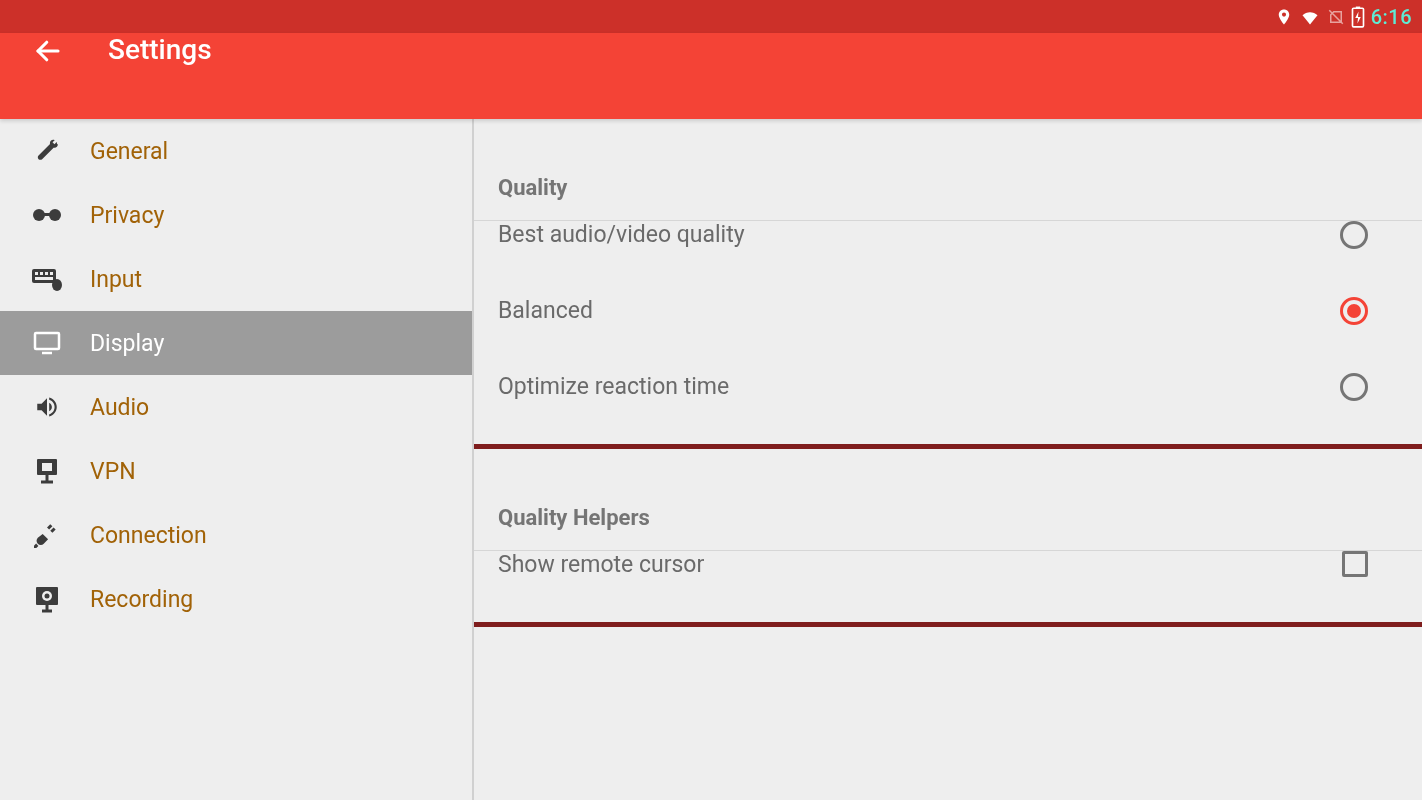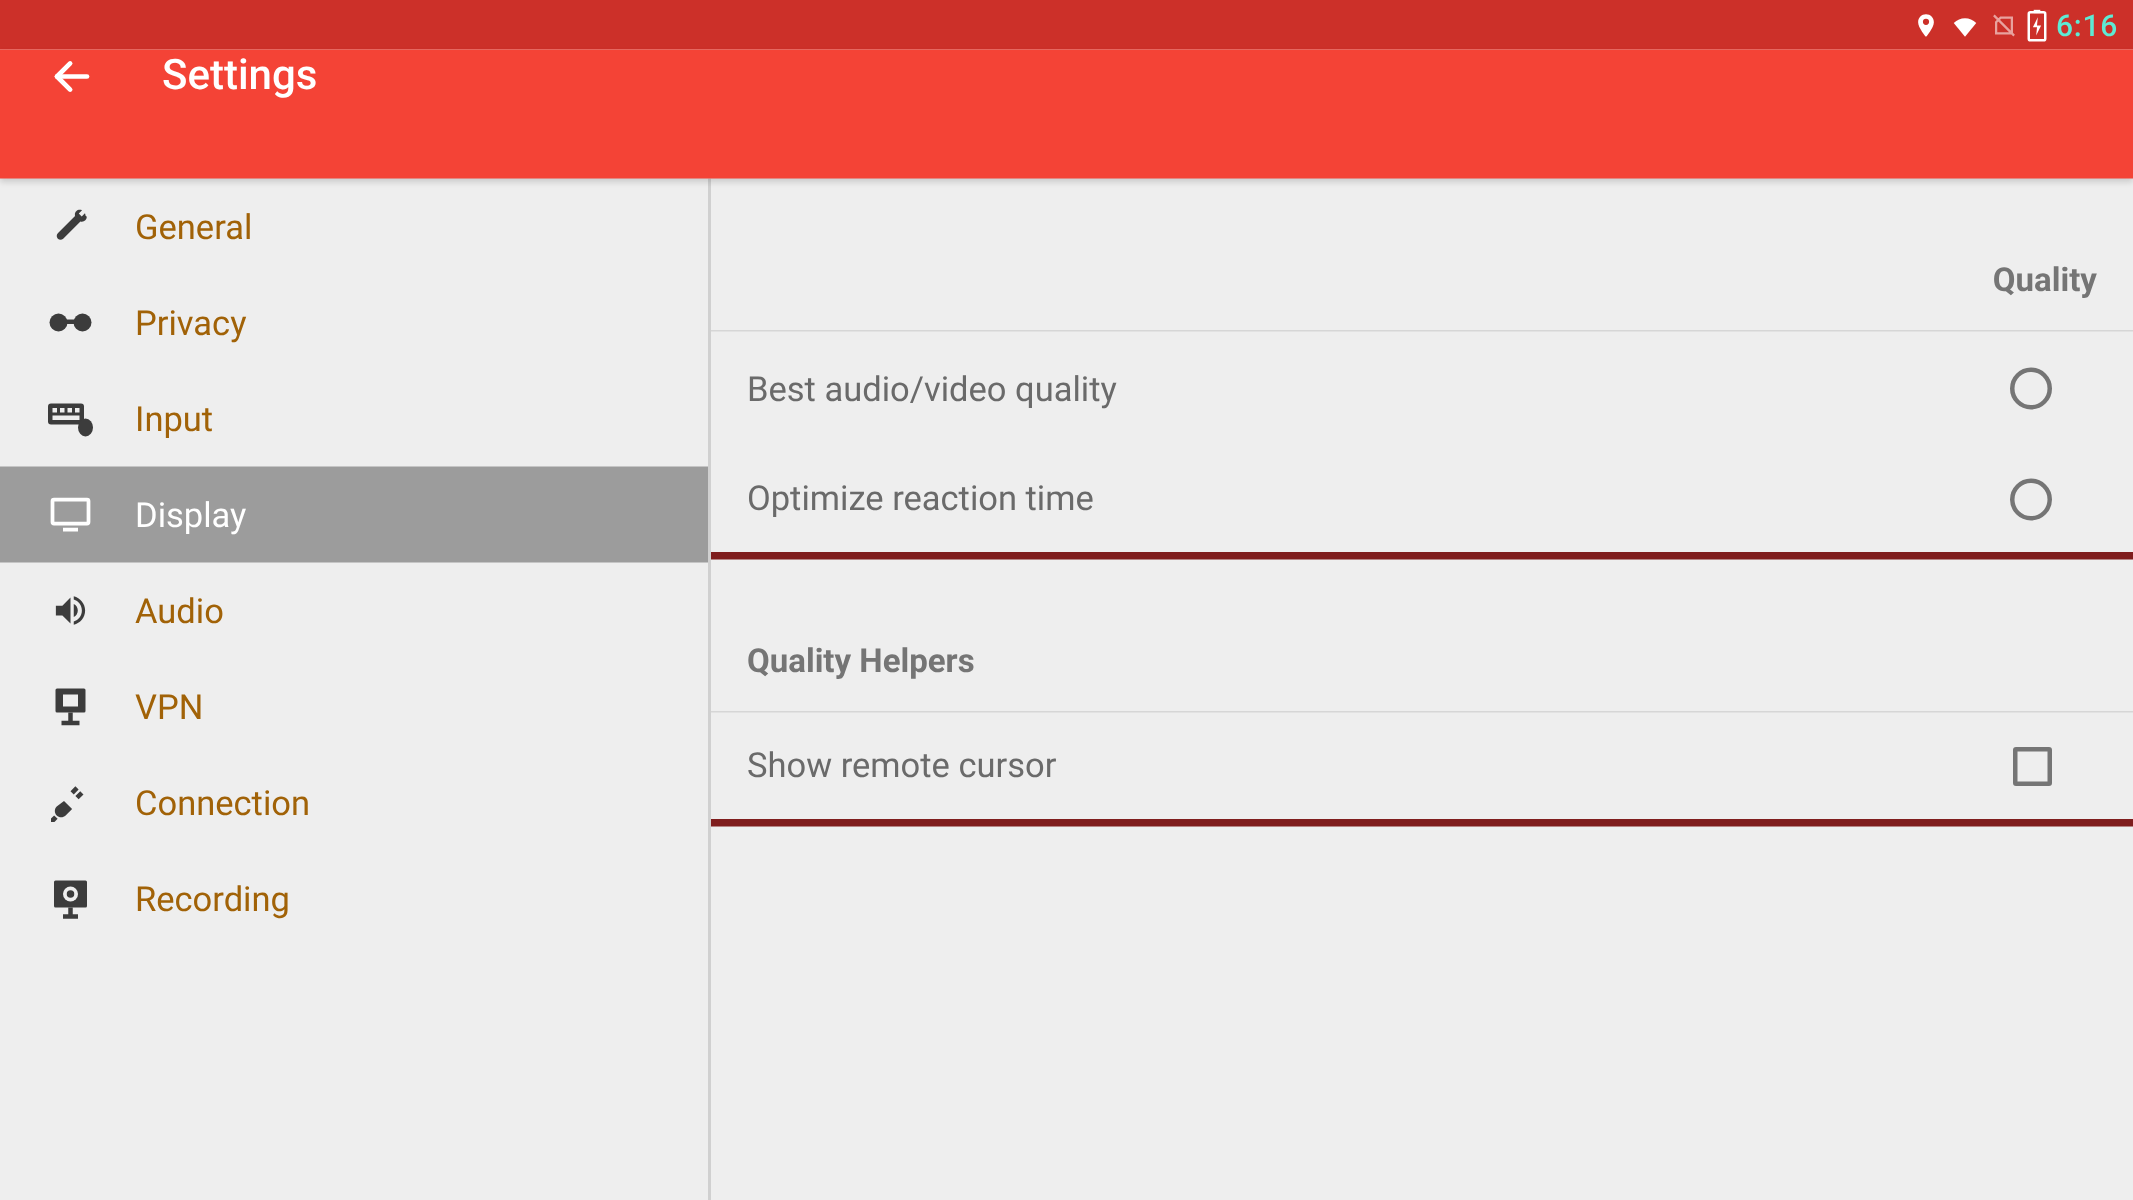--- a/index.html
+++ b/index.html
@@ -90,25 +90,24 @@
     flex-direction: column;
     background: #eeeeee;
   }
   .section-header {
     font-size: 22px;
     font-weight: 700;
     color: #757575;
     padding: 56px 24px 20px 24px;
     border-bottom: 1px solid #d6d6d6;
   }
-  .section-header.first { padding-top: 56px; text-align: right; }
+  .section-header.first { padding-top: 56px; }
   .option-row {
     height: 76px;
     display: flex;
-    align-items: center;
     justify-content: space-between;
     padding: 0 24px;
   }
   .option-row.last-of-group {
     border-bottom: 5px solid #7f1d1d;
   }
   .option-row .opt-label {
     font-size: 23px;
     color: #6a6a6a;
   }
@@ -265,20 +264,26 @@
     </div>
   </div>
 
   <div class="main">
     <div class="section-header first">Quality</div>
 
     <div class="option-row">
       <span class="opt-label">Best audio/video quality</span>
       <span class="radio"></span>
     </div>
+    <div class="option-row">
+      <span class="opt-label">Balanced</span>
+      <span class="radio selected">
+          <span class="dot"></span>
+        </span>
+    </div>
     <div class="option-row last-of-group">
       <span class="opt-label">Optimize reaction time</span>
       <span class="radio"></span>
     </div>
 
     <div class="section-header">Quality Helpers</div>
 
     <div class="option-row last-of-group">
       <span class="opt-label">Show remote cursor</span>
       <span class="checkbox"></span>

